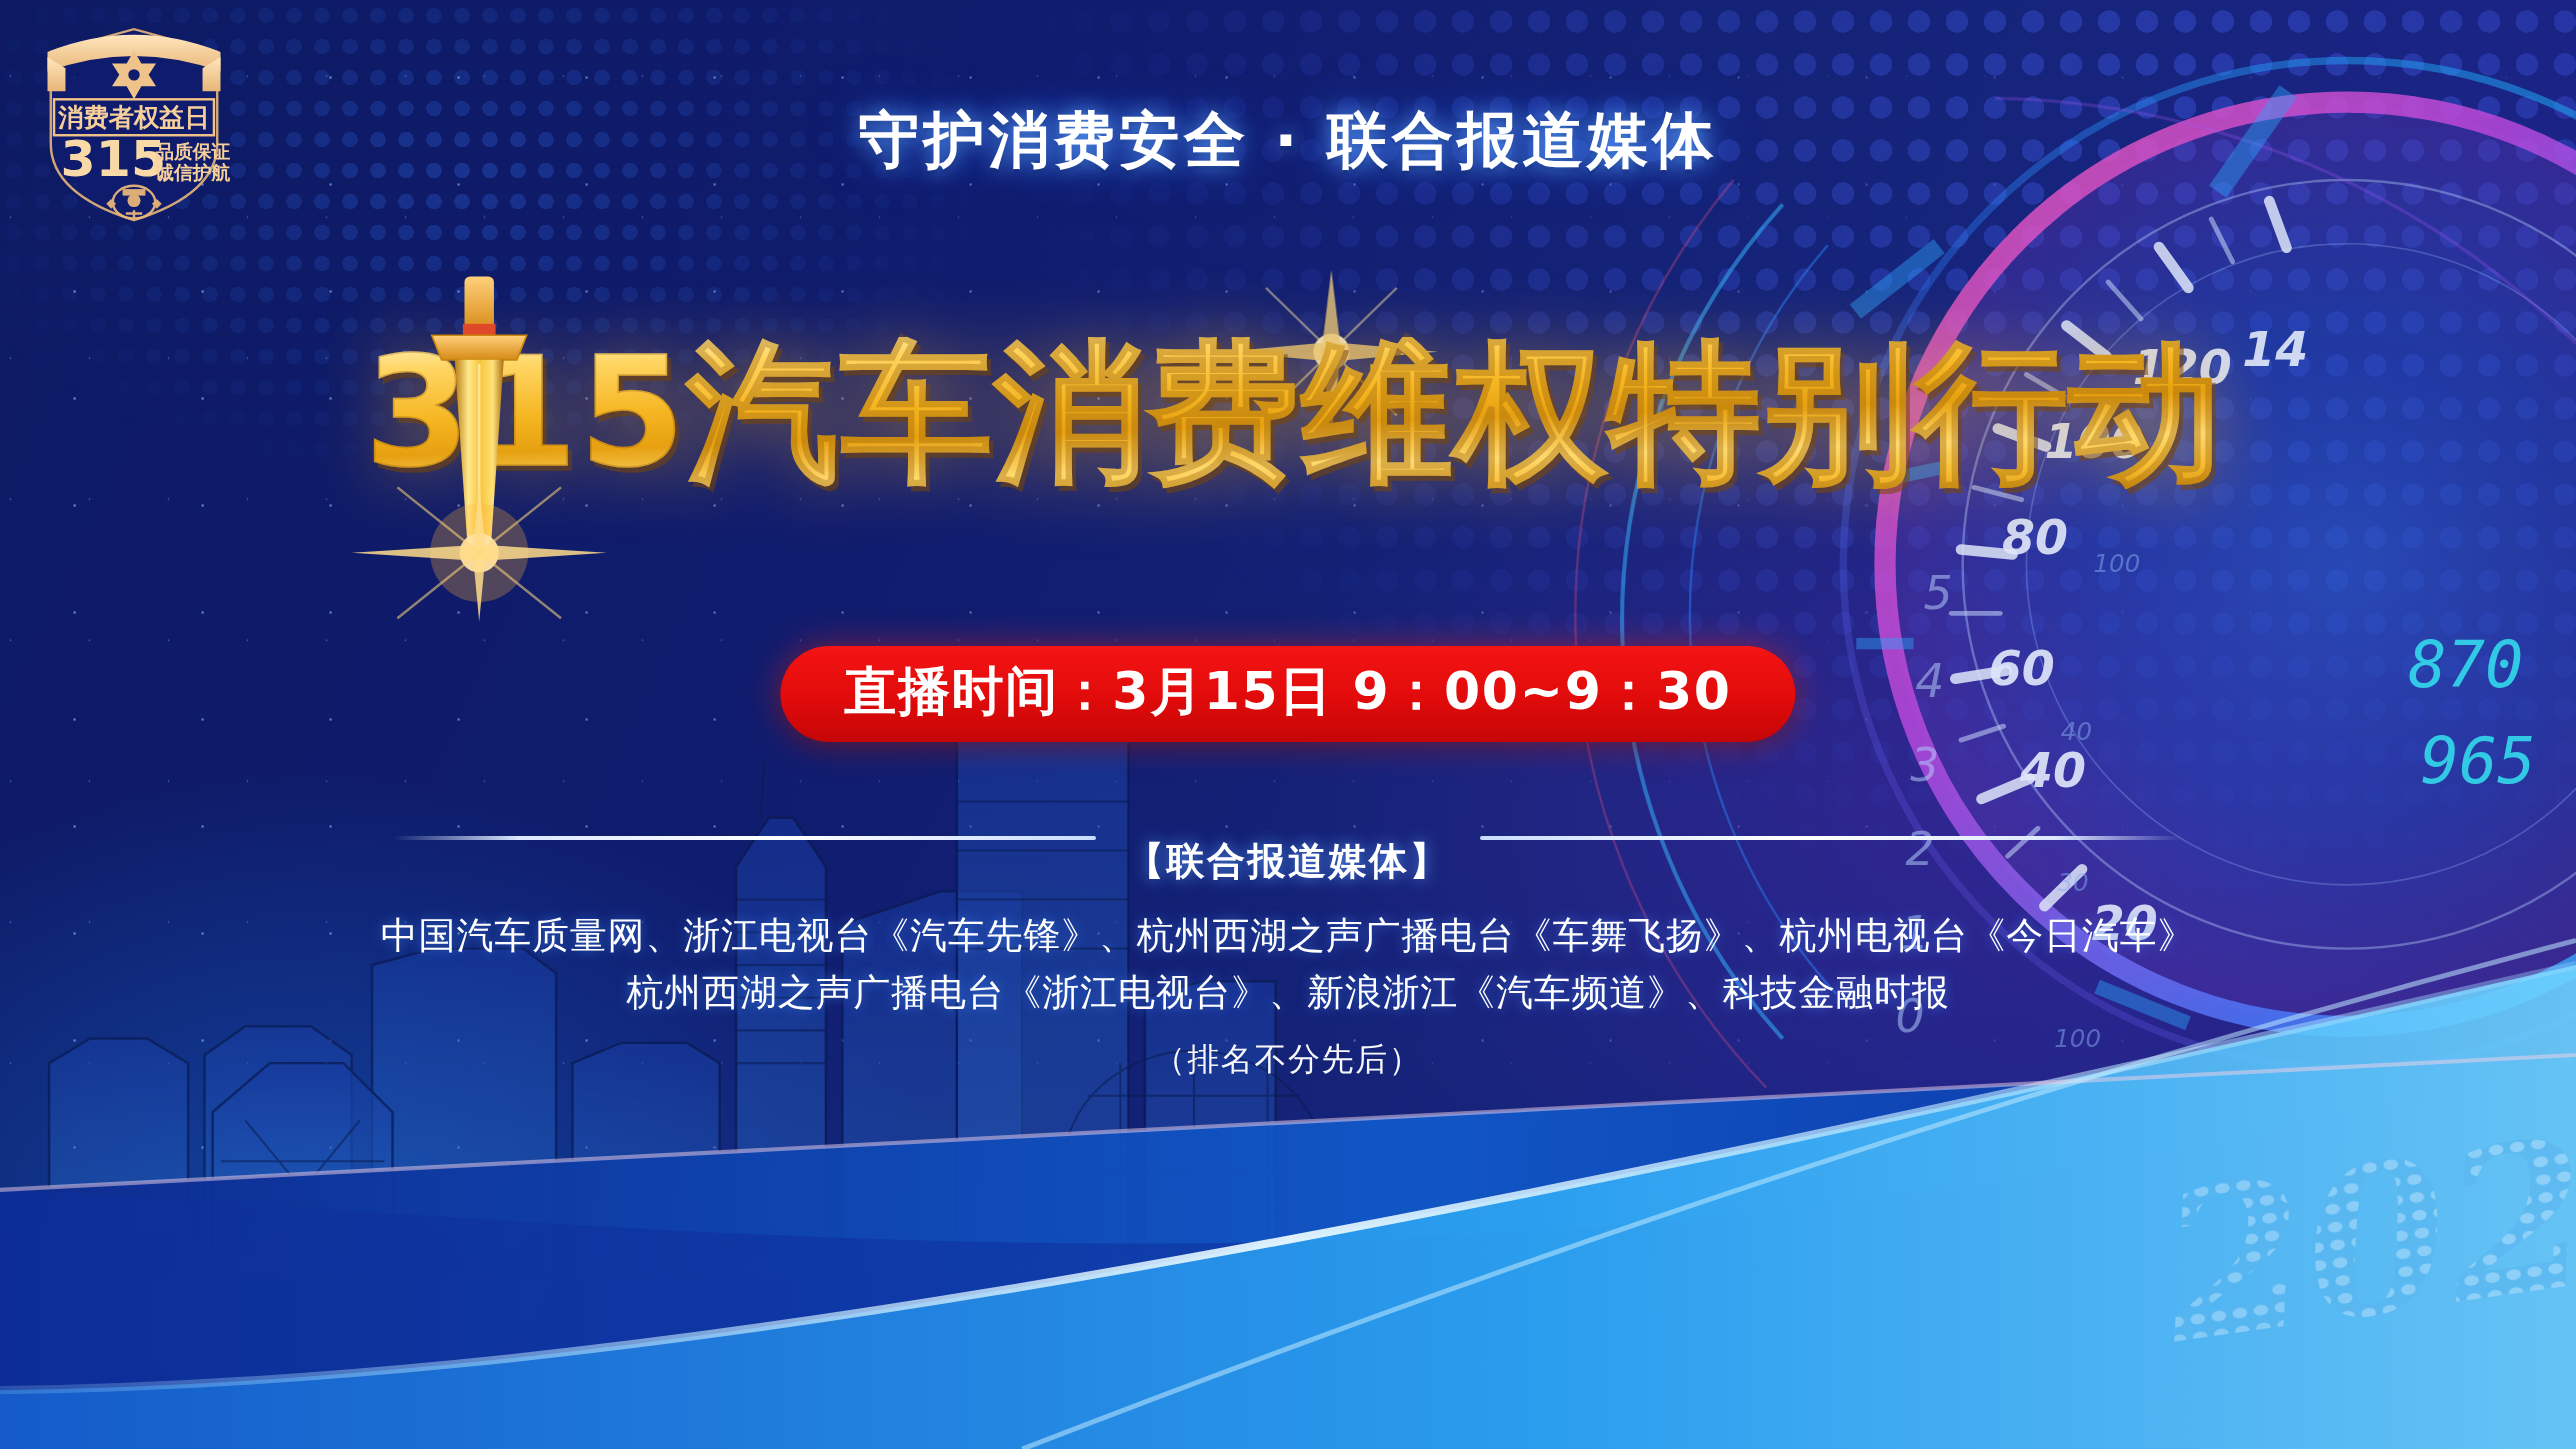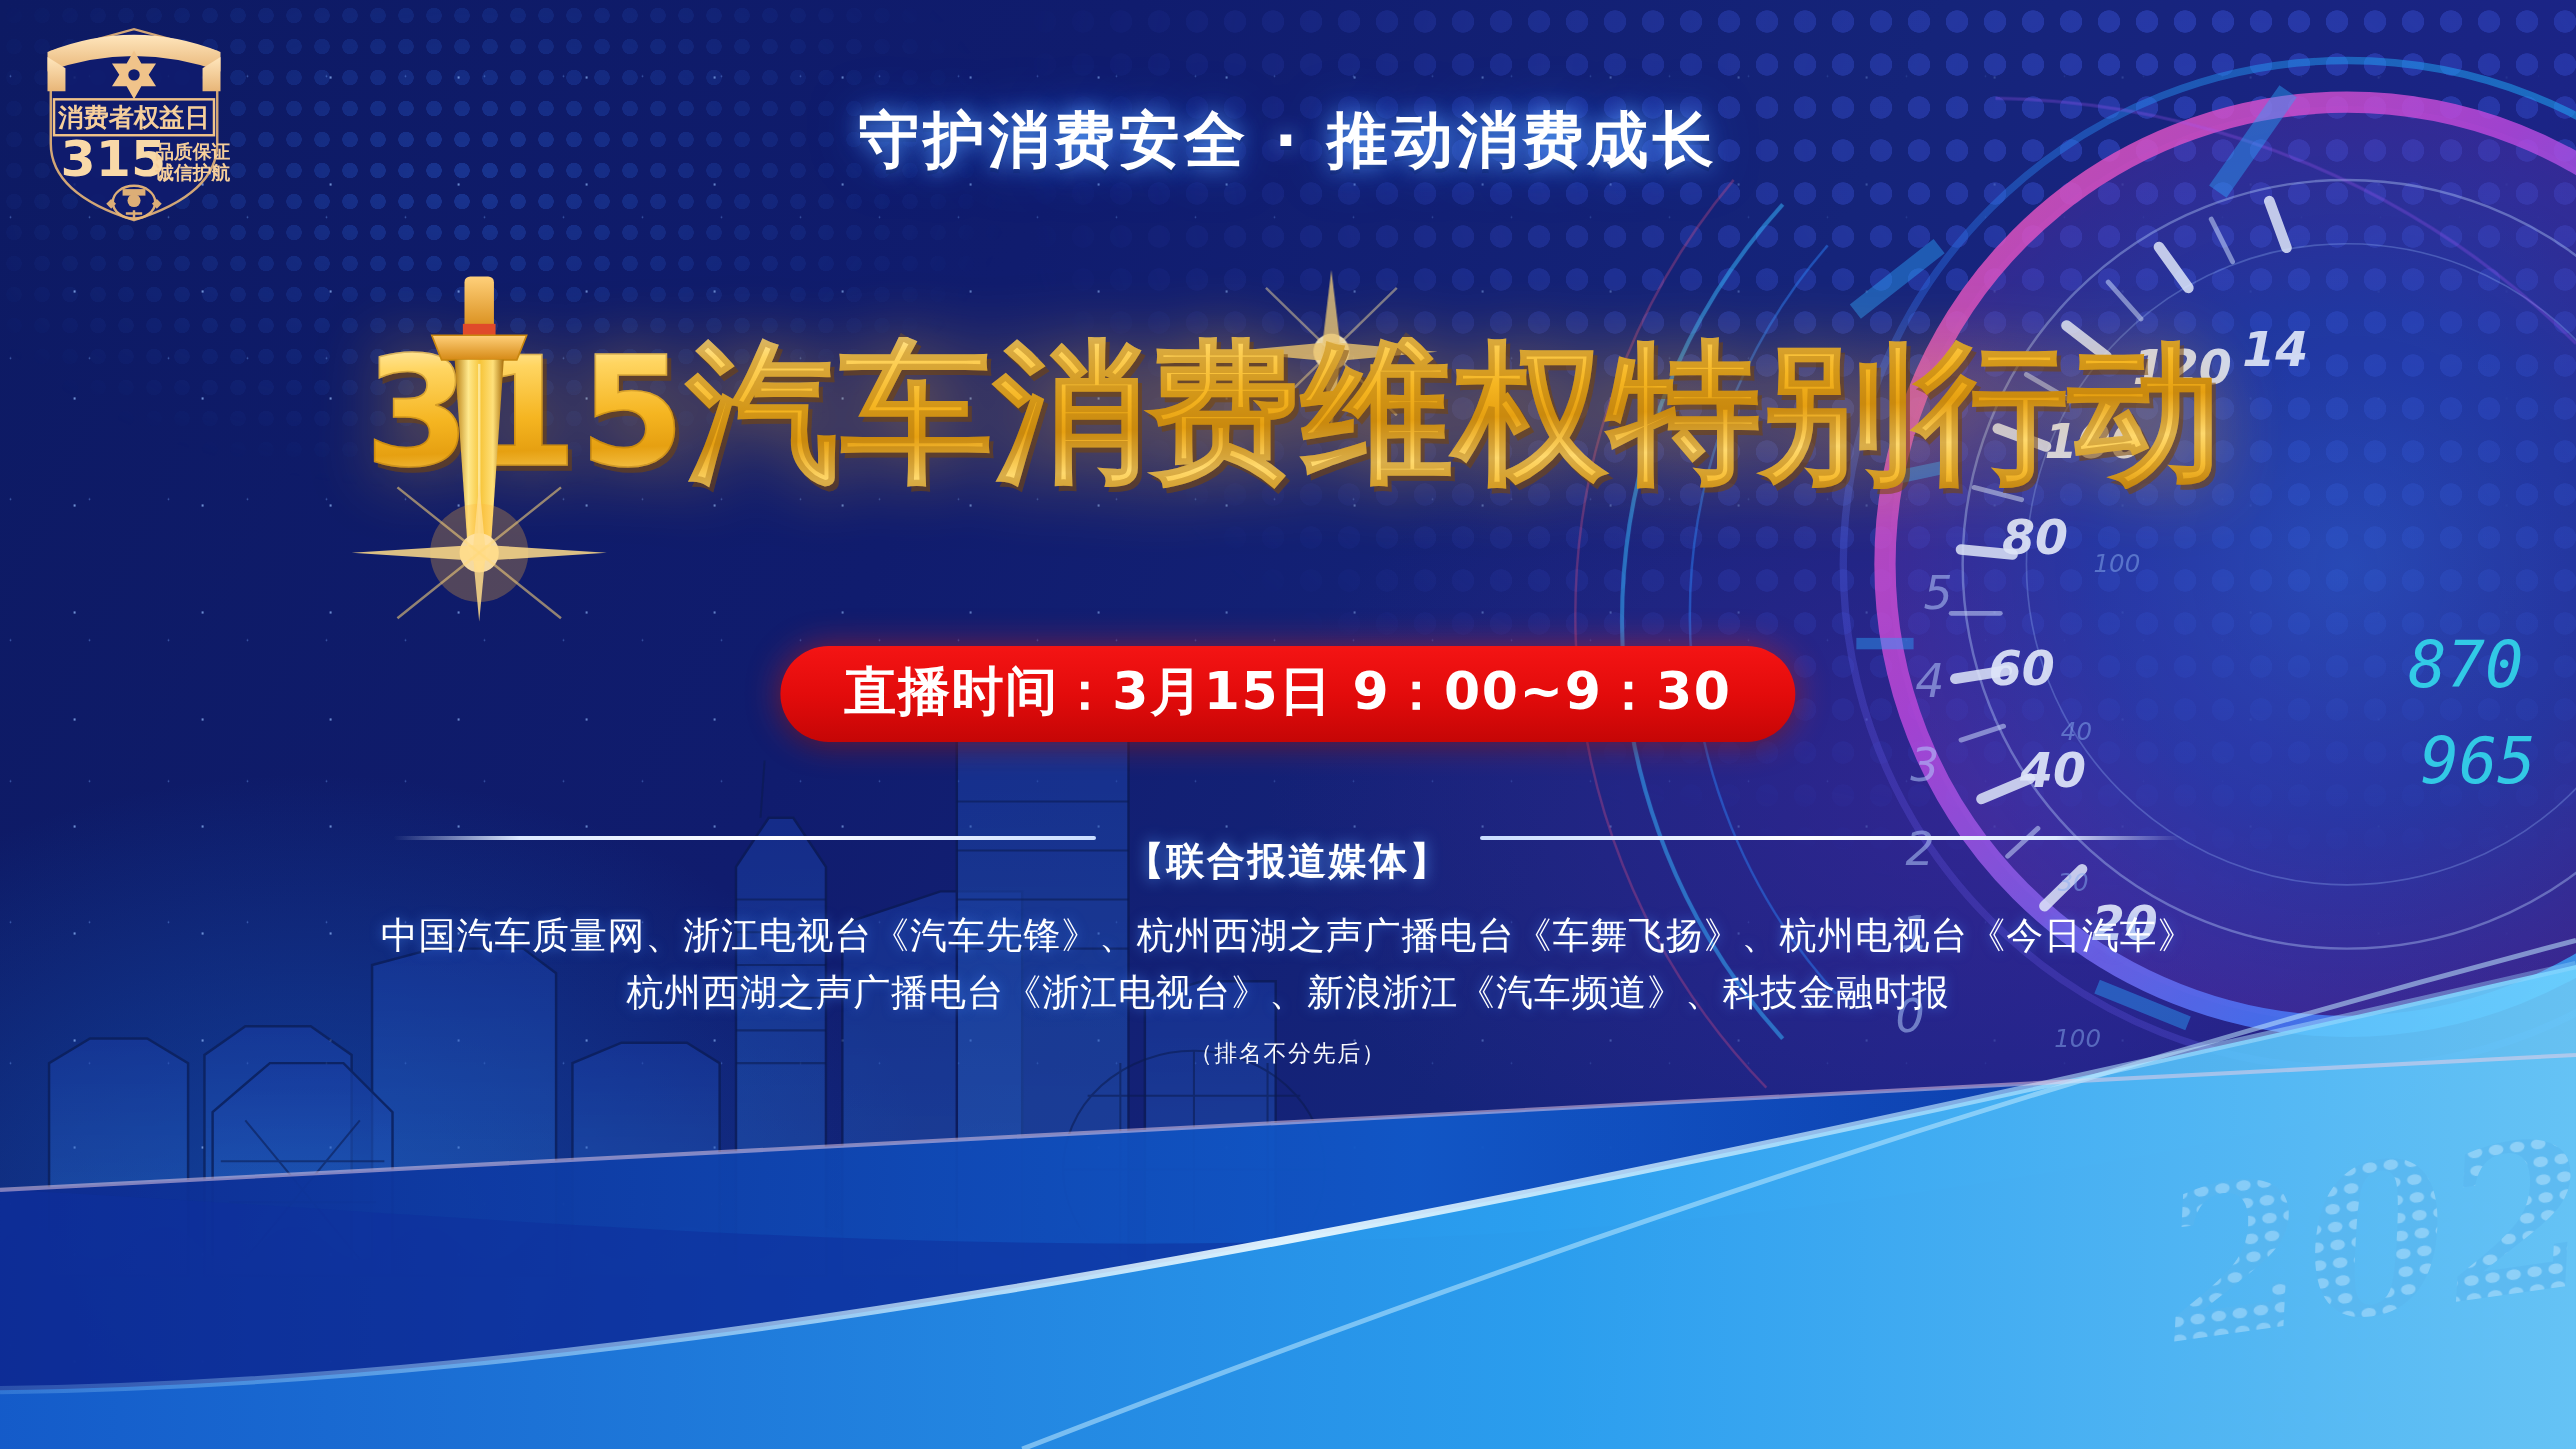--- a/index.html
+++ b/index.html
@@ -80,21 +80,21 @@
     font-size:52px;font-weight:bold;color:#fff;letter-spacing:1.6px;white-space:nowrap;
     font-family:"DejaVu Sans","Liberation Sans",sans-serif;
   }
   
   #media{position:absolute;left:0;right:0;top:836px;text-align:center;color:#fff;}
   .mhead{display:flex;align-items:flex-start;justify-content:center;gap:30px;}
   .mhead .rule{height:4.1px;width:703px;background:linear-gradient(90deg,rgba(200,225,255,0) 0%,#dce9ff 18%,#ffffff 55%,#c9ddff 100%);border-radius:2.5px;}
   .mhead .rule.r2{background:linear-gradient(270deg,rgba(200,225,255,0) 0%,#dce9ff 18%,#ffffff 55%,#c9ddff 100%);}
   .mhead .htxt{font-size:38px;font-weight:bold;letter-spacing:2.5px;white-space:nowrap;text-shadow:0 0 14.7px rgba(90,160,255,.8);}
   .mline{margin-top:23px;font-size:37px;letter-spacing:0.8px;line-height:1.42;text-shadow:0 0 11.4px rgba(70,140,255,.65);}
-  .mnote{margin-top:18px;font-size:23px;letter-spacing:1.6px;opacity:.97;}
+  .mnote{margin-top:18px;font-size:32px;letter-spacing:1.6px;opacity:.97;}
 </style>
 </head>
 <body>
 
 <div id="stage">
 
   <div class="layer dots"></div>
   <div class="layer dots2"></div>
   <div class="layer dots3"></div>
   <div class="layer specks"></div>
@@ -300,21 +300,21 @@
     <g fill="#e8b678" opacity=".95">
       <ellipse cx="120" cy="222" rx="26" ry="20" fill="none" stroke="#e8b678" stroke-width="3"></ellipse>
       <path d="M106 206 h28 v8 h-28 z"></path>
       <circle cx="120" cy="220" r="8"></circle>
       <path d="M120 232 v10 M110 236 h20" stroke="#e8b678" stroke-width="3"></path>
       <path d="M86 224 l6 -6 l6 6 l-6 6 z"></path>
       <path d="M142 224 l6 -6 l6 6 l-6 6 z"></path>
     </g>
   </svg>
 
-  <div id="subtitle">守护消费安全 · 推动消费成长</div>
+  <div id="subtitle">守护消费安全 · 联合报道媒体</div>
 
   <div id="maintitle-wrap">
     <span id="maintitle">315汽车消费维权特别行动</span>
   </div>
   <svg class="layer" viewBox="0 0 3150 1772">
     <defs>
       <linearGradient id="blade" x1="0" y1="0" x2="1" y2="0">
         <stop offset="0%" stop-color="#b87d10"></stop>
         <stop offset="28%" stop-color="#ffe98d"></stop>
         <stop offset="52%" stop-color="#f7c53a"></stop>

